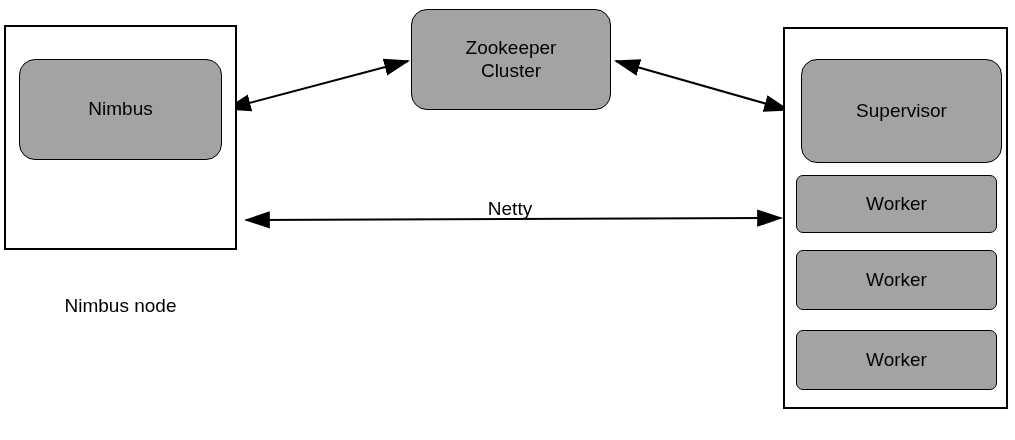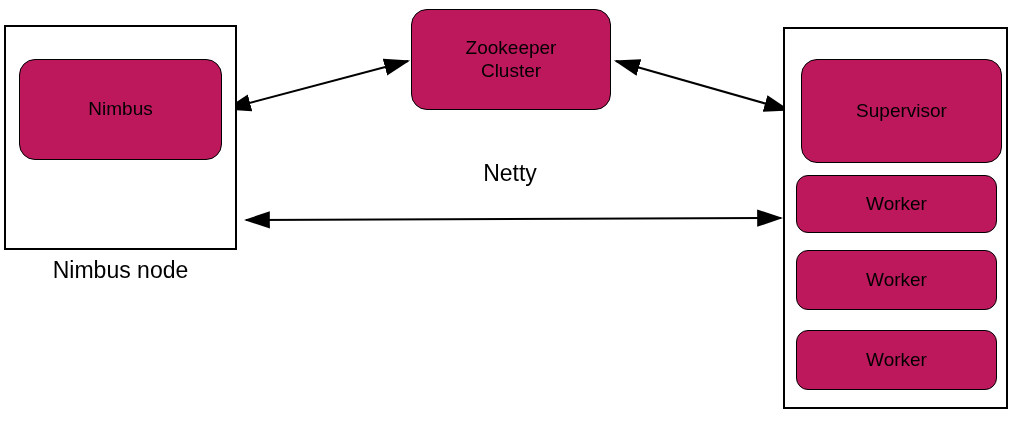--- a/index.html
+++ b/index.html
@@ -18,36 +18,37 @@
   }
   .outer-box {
     position: absolute;
     border: 2px solid #000000;
     background: #ffffff;
     box-sizing: border-box;
   }
   .node-box {
     position: absolute;
     border: 1.5px solid #000000;
-    background: #be185d;
+    background: #a3a3a3;
     box-sizing: border-box;
     display: flex;
     align-items: center;
     justify-content: center;
     font-size: 19px;
     line-height: 1.18;
     text-align: center;
     white-space: pre-line;
   }
   .big-round { border-radius: 16px; }
-  .small-round { border-radius: 12px; }
+  .small-round { border-radius: 7px; }
   .caption {
     position: absolute;
-    font-size: 23px;
+    font-size: 19px;
     text-align: center;
+    margin-top: 38px;
   }
   .arrow-layer {
     position: absolute;
     left: 0;
     top: 0;
     width: 1015px;
     height: 440px;
     pointer-events: none;
   }
 </style>

